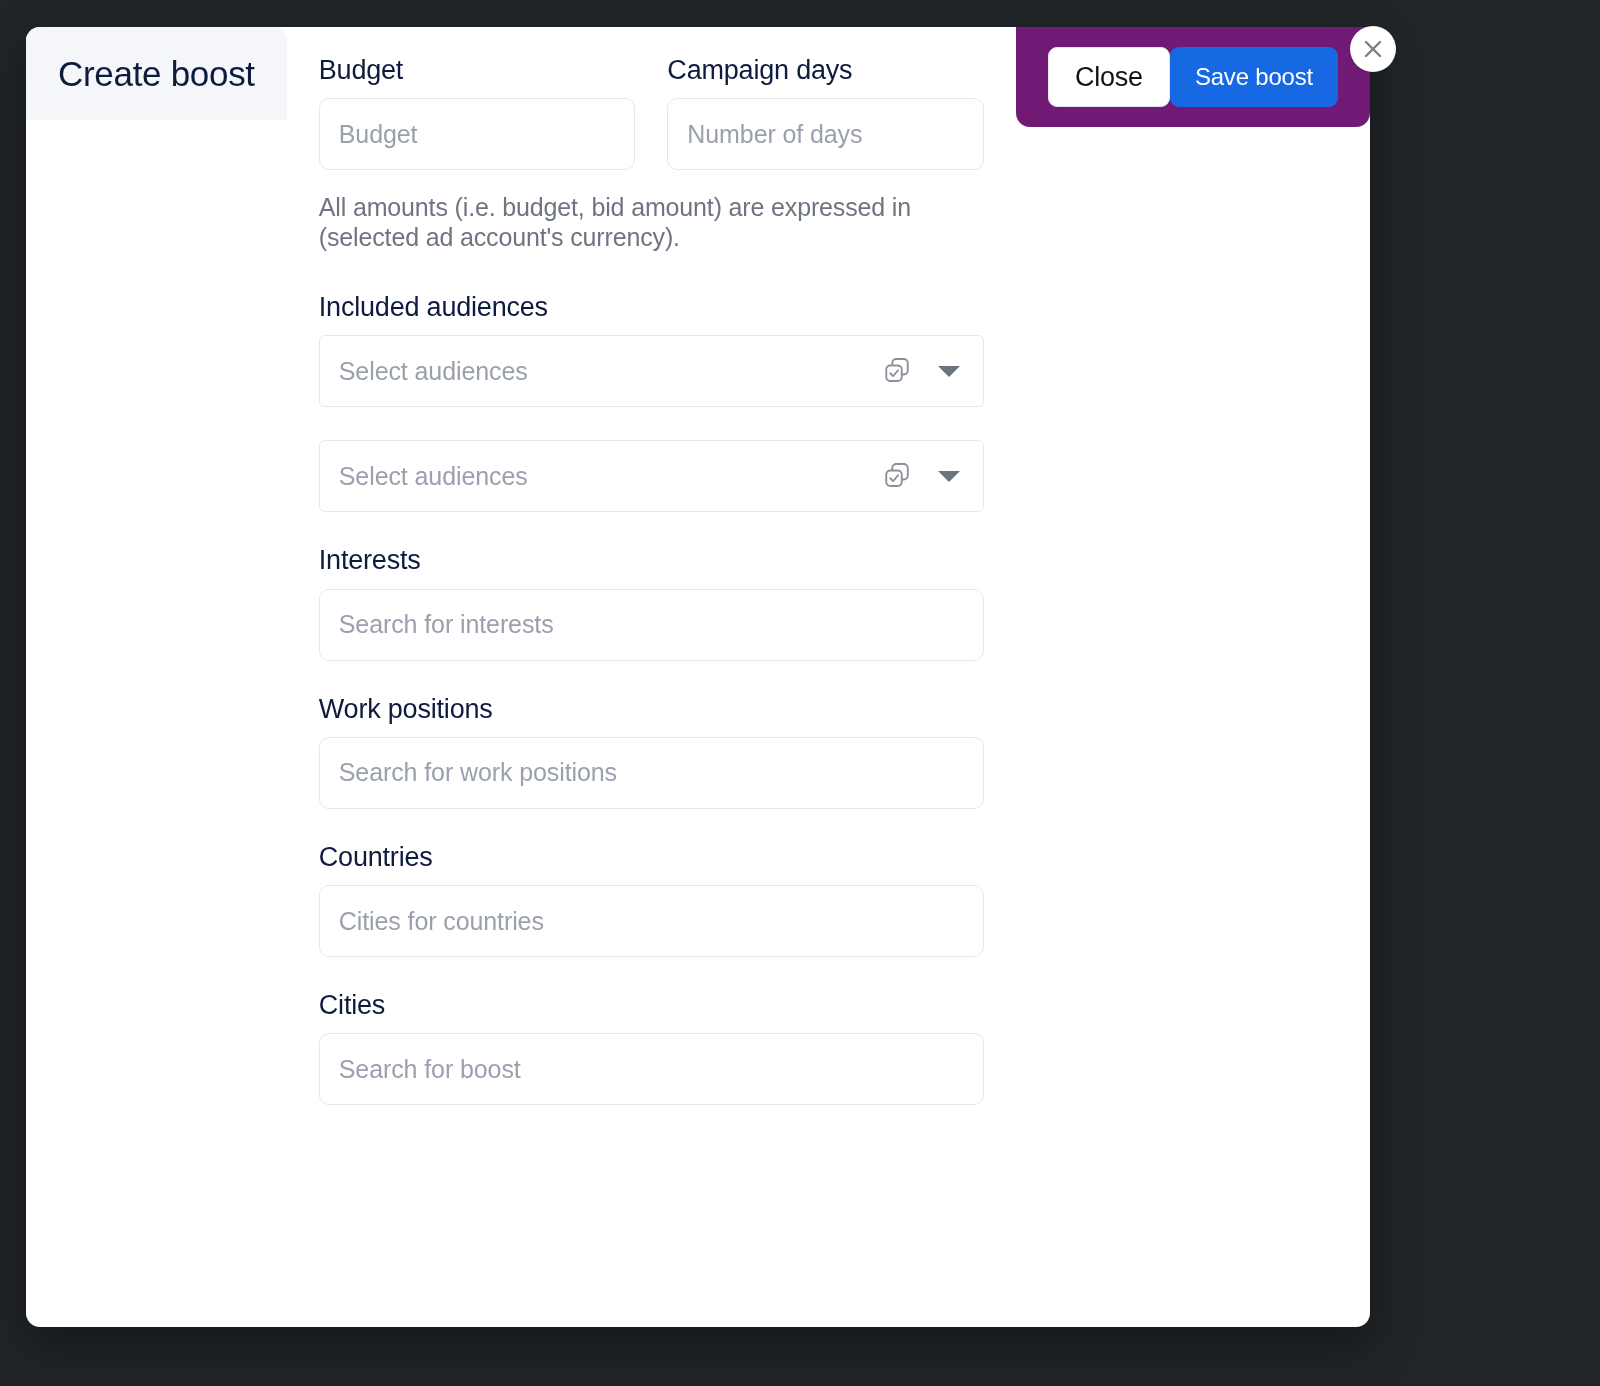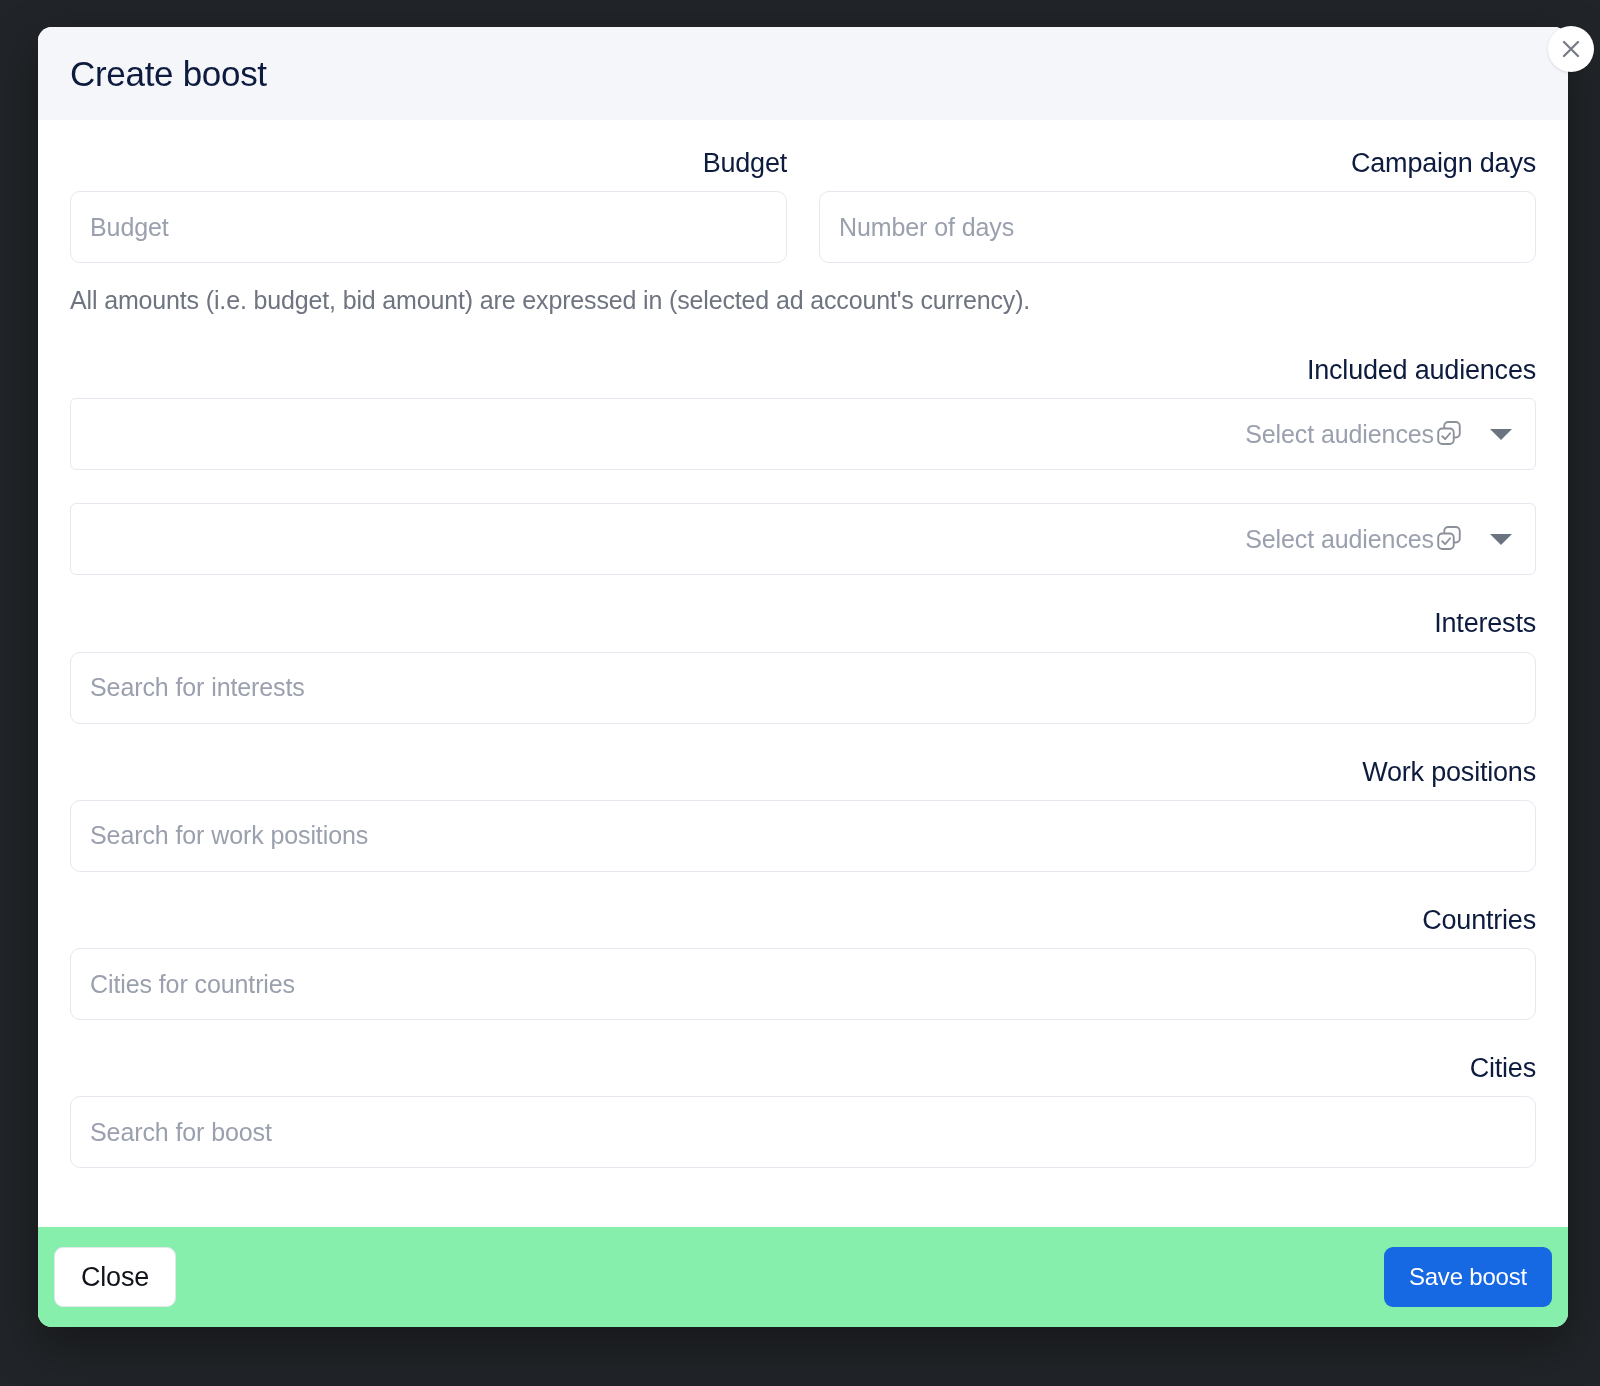--- a/index.html
+++ b/index.html
@@ -18,29 +18,28 @@
     width: 1600px;
     height: 1386px;
     background: #212428;
   }
 
   
   .modal {
     position: absolute;
     left: 26px;
     top: 27px;
-    width: 1530px;
+    width: 1344px;
     height: 1300px;
     background: #ffffff;
     border-radius: 14px;
     display: flex;
-    flex-direction: column;
+    flex-direction: row;
     overflow: visible;
     box-shadow: 0 18px 48px rgba(0,0,0,0.35);
-    margin-left: 12px;
   }
 
   
   .modal-header {
     flex: 0 0 auto;
     height: 93px;
     background: #f5f6fa;
     border-radius: 14px 14px 0 0;
     display: flex;
     align-items: center;
@@ -82,21 +81,21 @@
     overflow: hidden;
     position: relative;
   }
 
   .row-two {
     display: flex;
     gap: 32px;
   }
   .col { flex: 1 1 0; min-width: 0; }
 
-  .field { margin-bottom: 0; text-align: right; }
+  .field { margin-bottom: 0; }
 
   .field-label {
     display: block;
     font-size: 27px;
     font-weight: 400;
     color: #0d1b3e;
     letter-spacing: -0.2px;
     margin-bottom: 13px;
     line-height: 1.12;
   }
@@ -169,26 +168,26 @@
     line-height: 1.2;
   }
 
   .gap-lg { height: 40px; }
   .gap-md { height: 33px; }
 
   
   .modal-footer {
     flex: 0 0 auto;
     height: 100px;
-    background: #86efac;
+    background: #701a75;
     border-radius: 0 0 14px 14px;
     display: flex;
     align-items: center;
     justify-content: space-between;
-    padding: 0 16px;
+    padding: 0 32px;
   }
   .btn-close {
     height: 60px;
     min-width: 122px;
     padding: 0 22px;
     background: #ffffff;
     border: 1px solid #e4e6ee;
     border-radius: 9px;
     font-size: 27px;
     color: #10131a;

